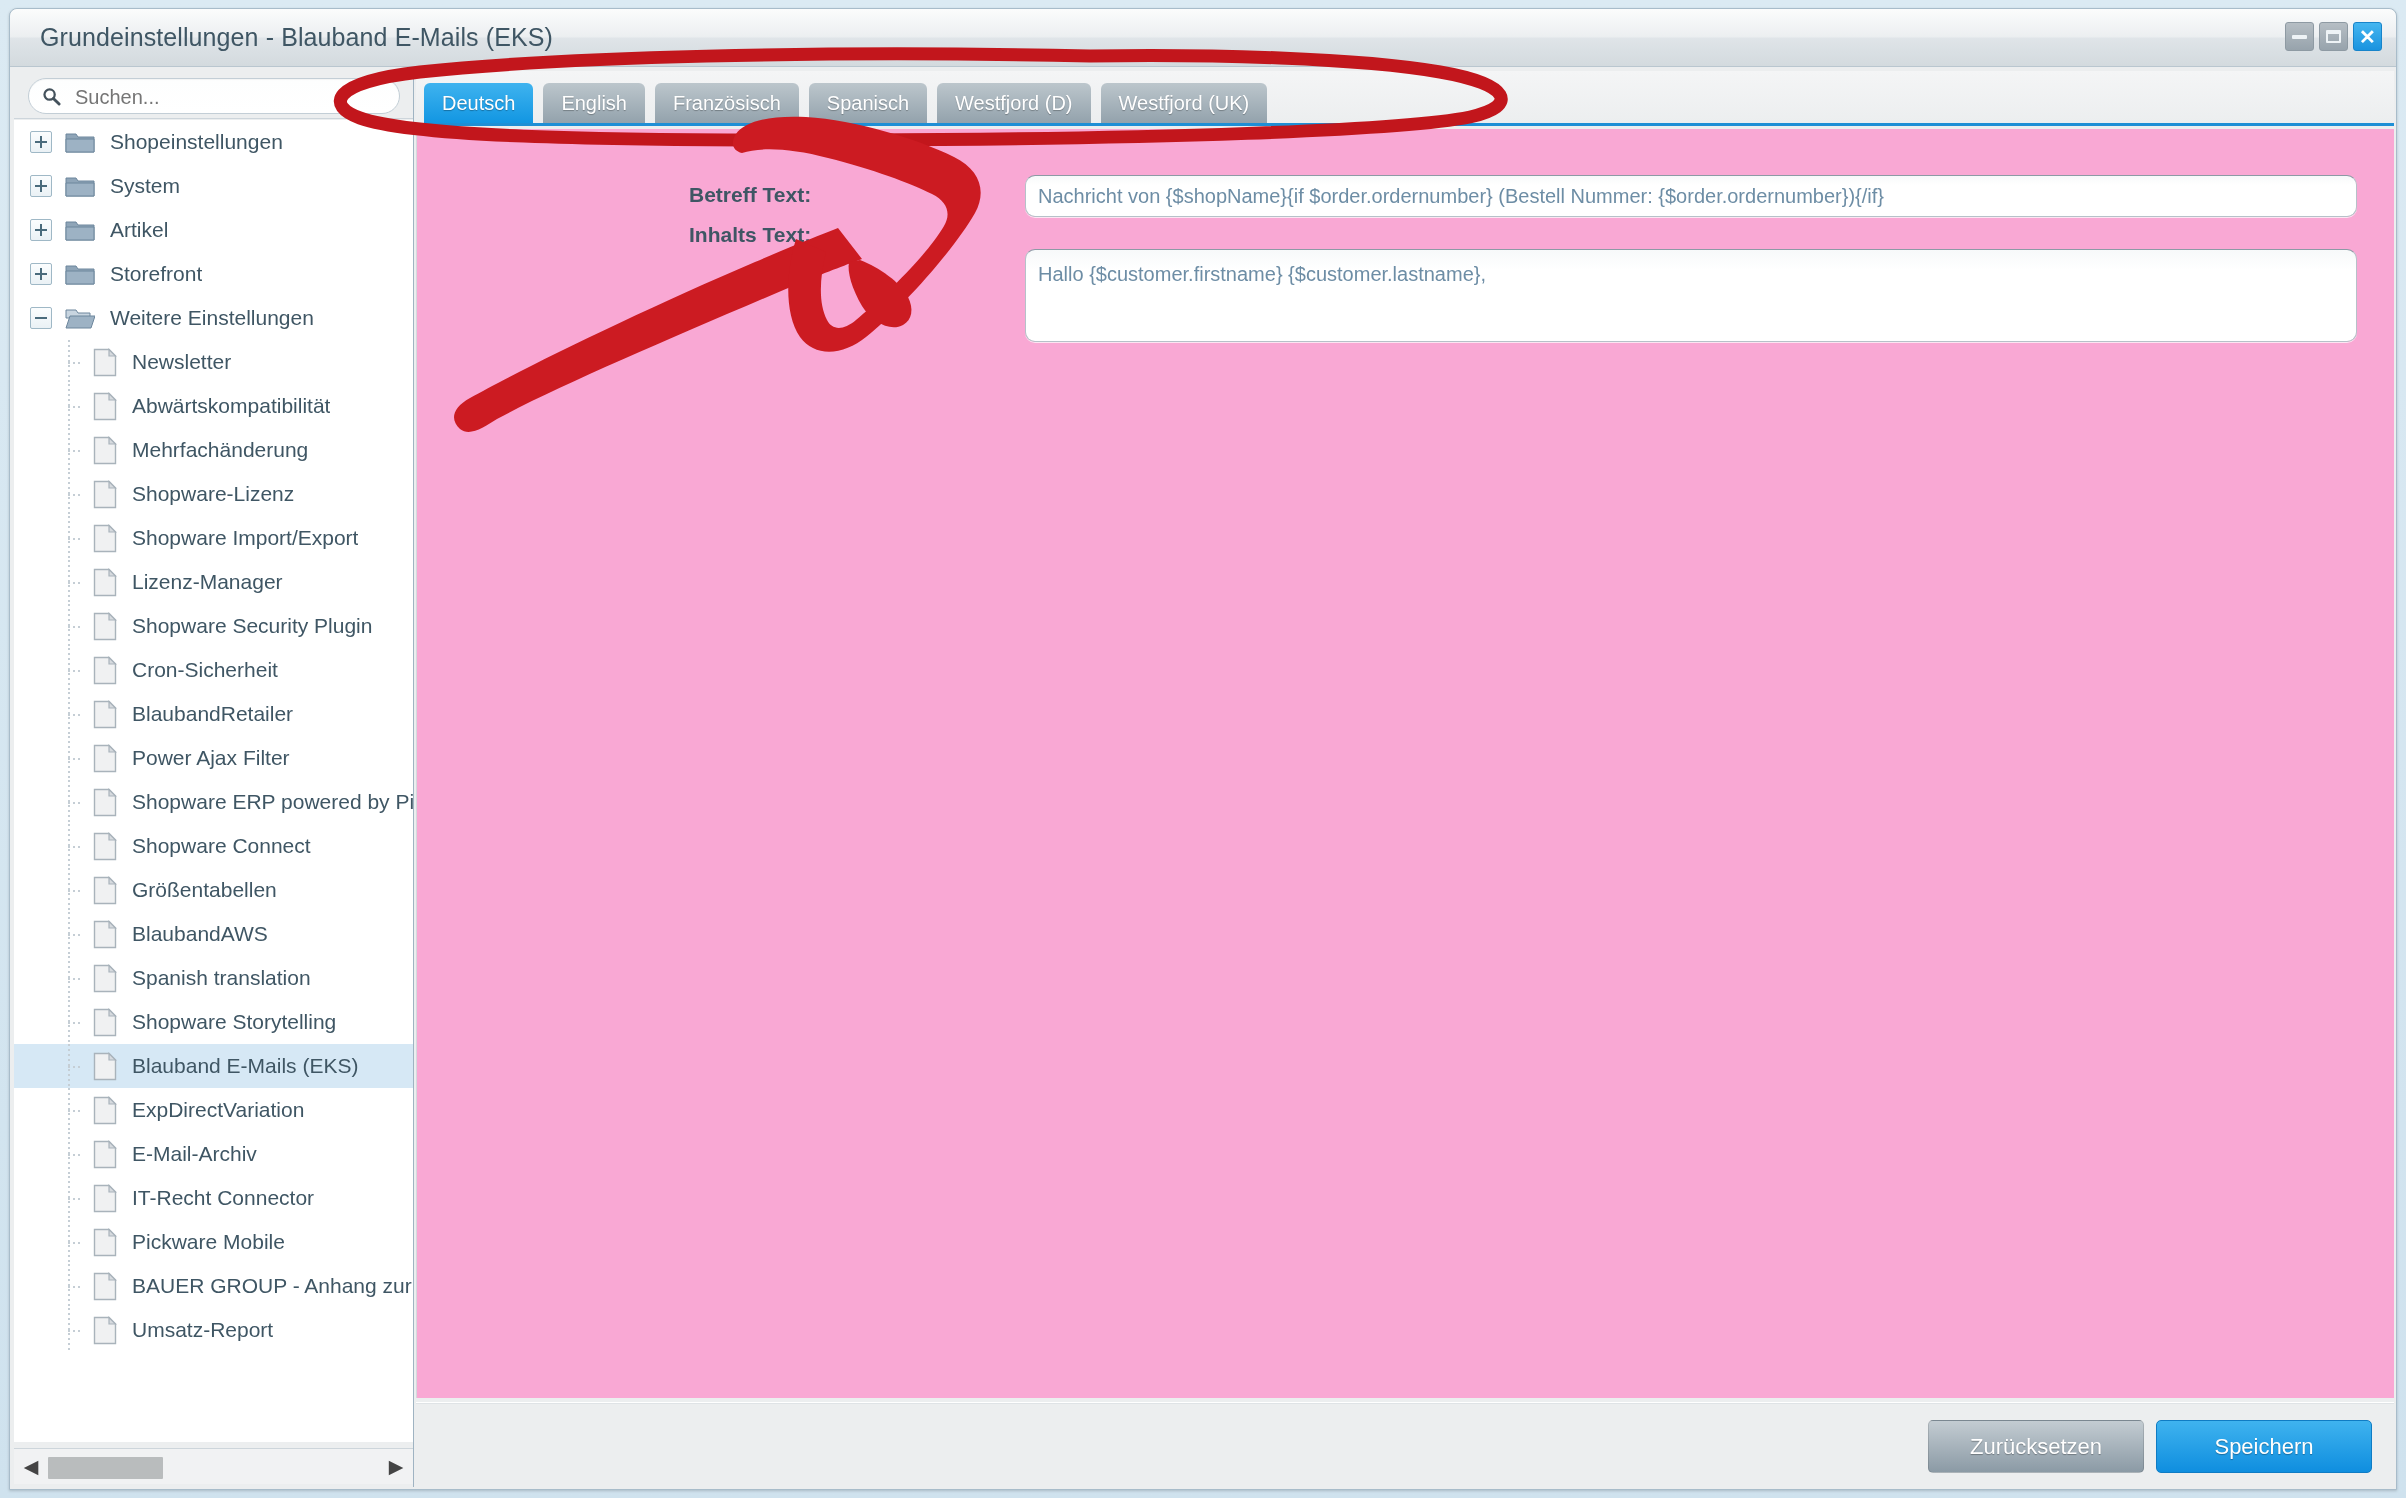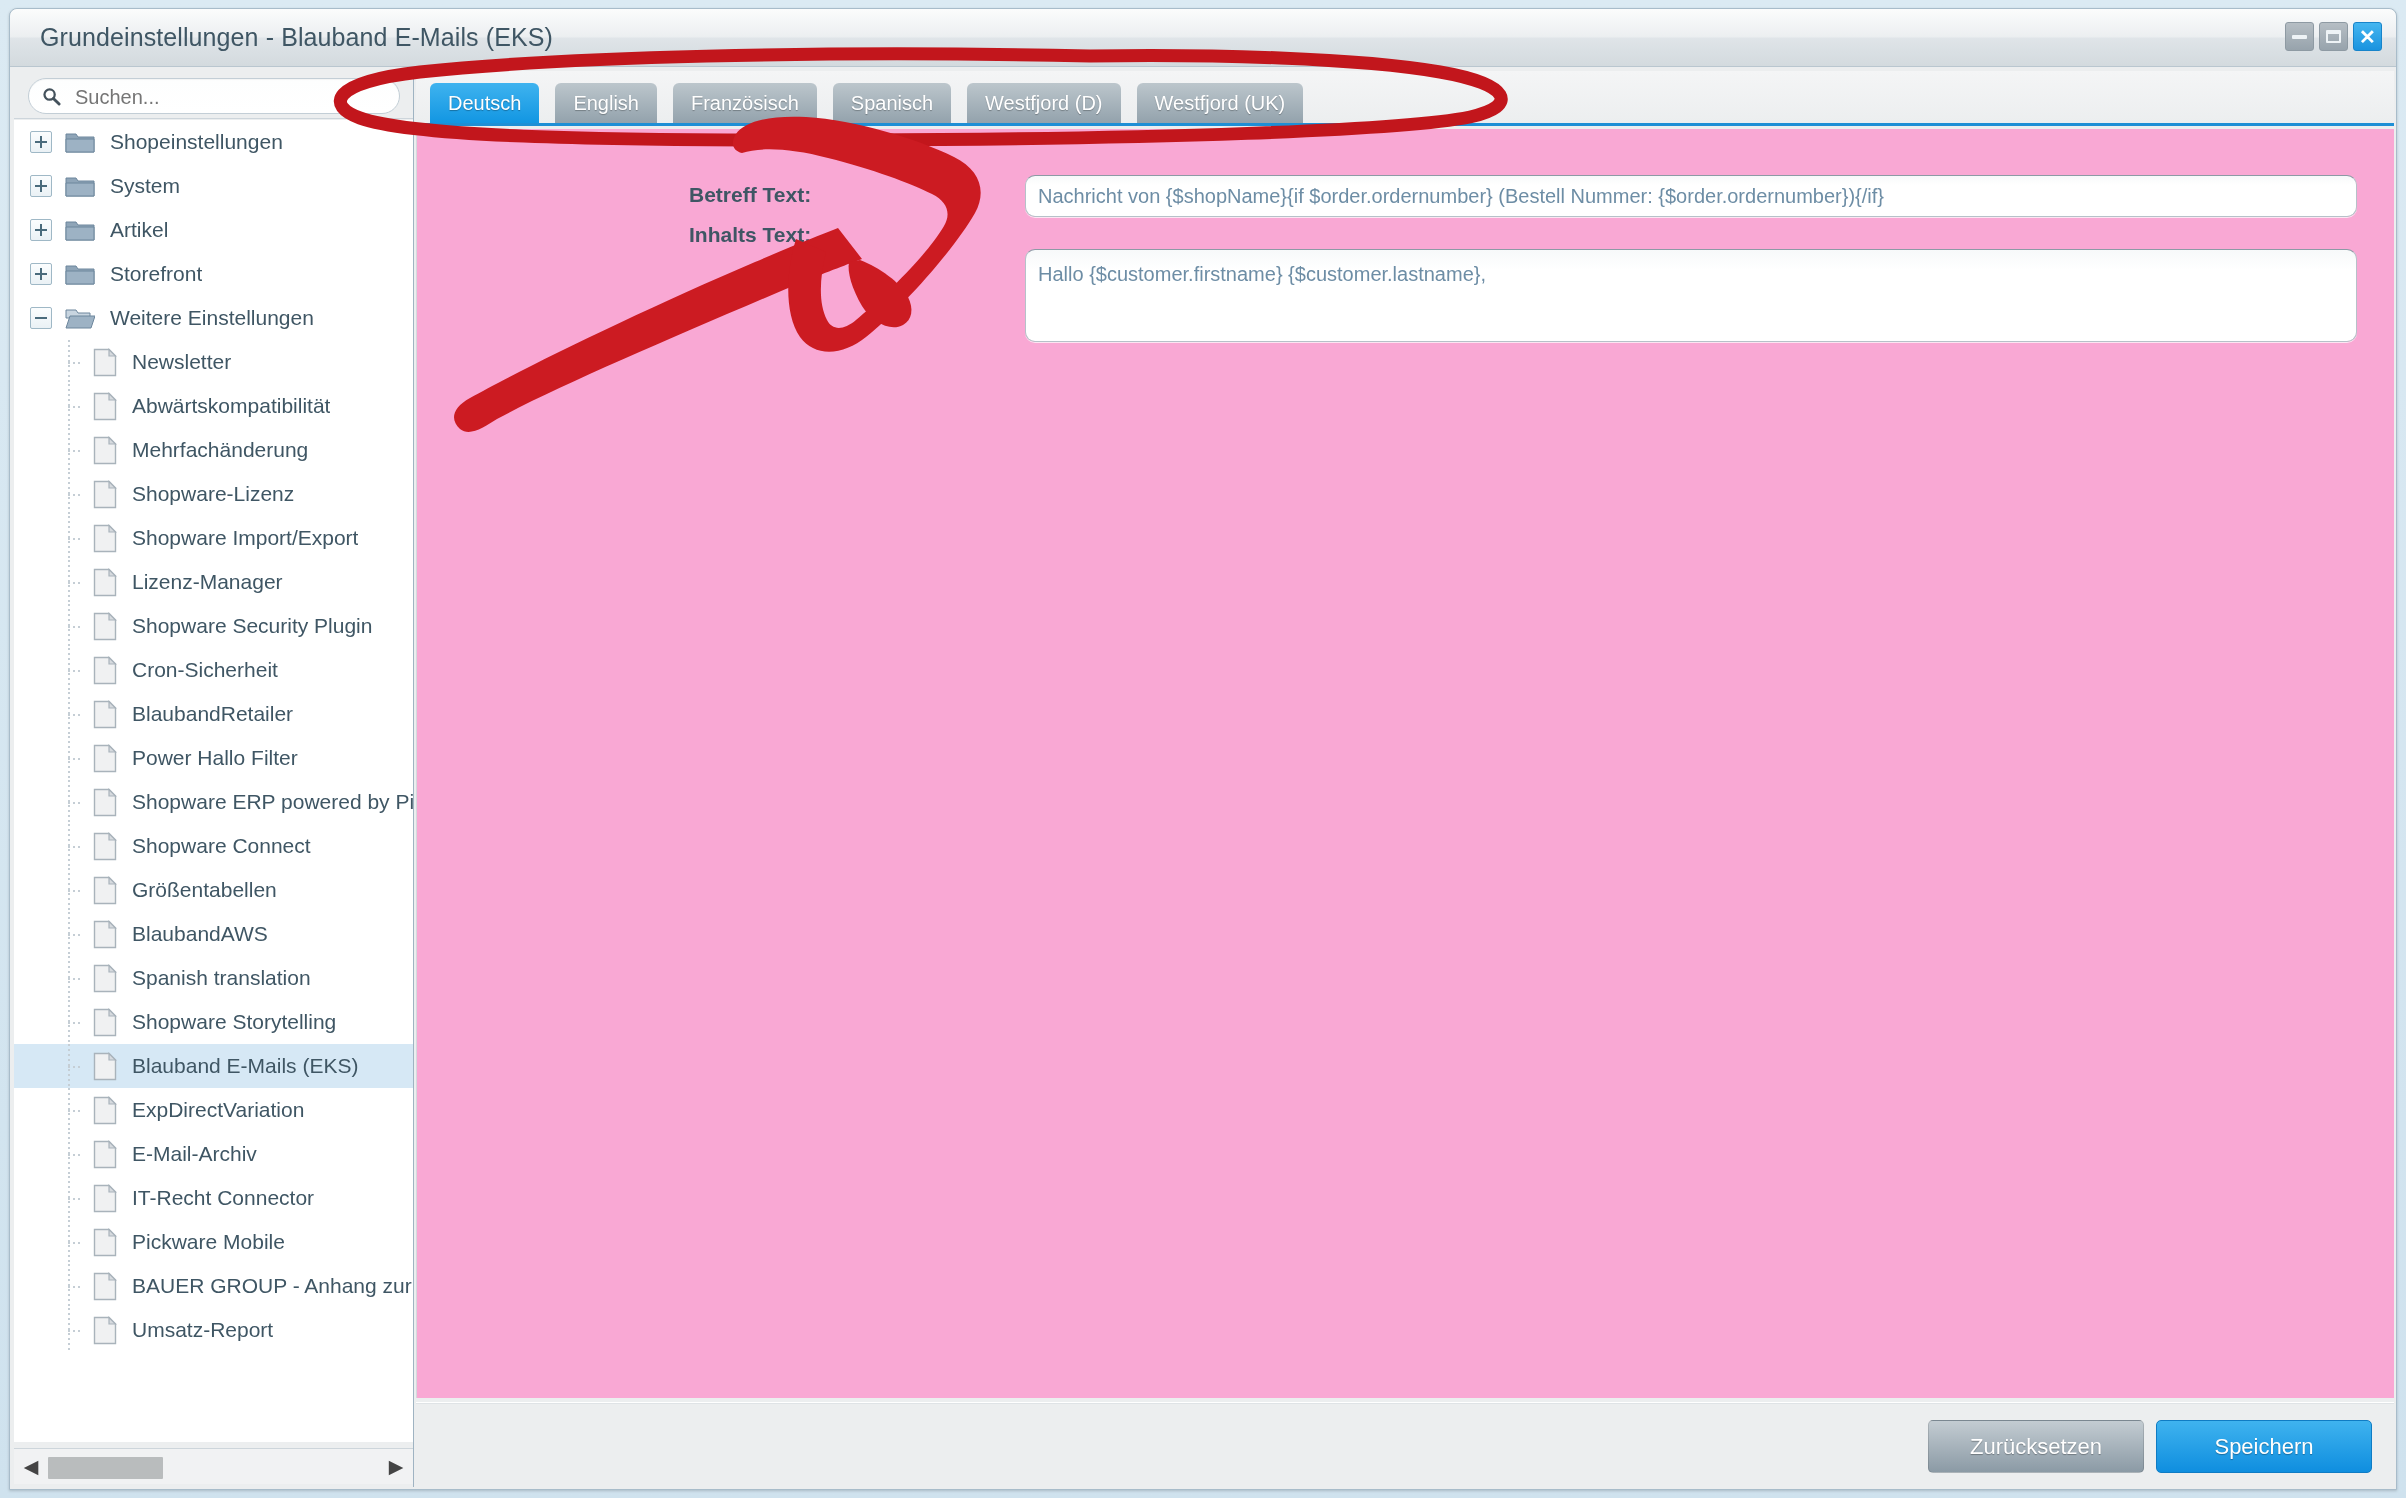--- a/index.html
+++ b/index.html
@@ -195,21 +195,20 @@
   .tab {
     height: 40px;
     padding: 0 18px;
     border-radius: 6px 6px 0 0;
     display: flex; align-items: center; justify-content: center;
     font-size: 20px; color: #ffffff;
     background: linear-gradient(180deg,#bcc6cc 0%, #93a2ac 100%);
     text-shadow: 0 1px 1px rgba(0,0,0,.28);
     cursor: pointer;
     white-space: nowrap;
-    margin-left: 6px;
   }
   .tab.active {
     background: linear-gradient(180deg,#3fb3ef 0%, #1296e2 100%);
     text-shadow: 0 1px 1px rgba(0,0,0,.30);
   }
 
   .form {
     position: absolute;
     left: 0; top: 58px;
     right: 0; bottom: 89px;
@@ -413,21 +412,21 @@
                 <path d="M16,1.5 L16,8 L22.5,8 Z" fill="#d6dade" stroke="#a9b3bb" stroke-width="1.2"></path>
               </svg>
               <span class="tlabel">BlaubandRetailer</span>
             </div>
             <div class="tnode child">
               <span class="dots"></span>
               <svg class="ic file-ic" viewBox="0 0 24 29">
                 <path d="M1.5,1.5 L16,1.5 L22.5,8 L22.5,27.5 L1.5,27.5 Z" fill="#f0f1f2" stroke="#a9b3bb" stroke-width="1.4"></path>
                 <path d="M16,1.5 L16,8 L22.5,8 Z" fill="#d6dade" stroke="#a9b3bb" stroke-width="1.2"></path>
               </svg>
-              <span class="tlabel">Power Hallo Filter</span>
+              <span class="tlabel">Power Ajax Filter</span>
             </div>
             <div class="tnode child">
               <span class="dots"></span>
               <svg class="ic file-ic" viewBox="0 0 24 29">
                 <path d="M1.5,1.5 L16,1.5 L22.5,8 L22.5,27.5 L1.5,27.5 Z" fill="#f0f1f2" stroke="#a9b3bb" stroke-width="1.4"></path>
                 <path d="M16,1.5 L16,8 L22.5,8 Z" fill="#d6dade" stroke="#a9b3bb" stroke-width="1.2"></path>
               </svg>
               <span class="tlabel">Shopware ERP powered by Pi</span>
             </div>
             <div class="tnode child">

